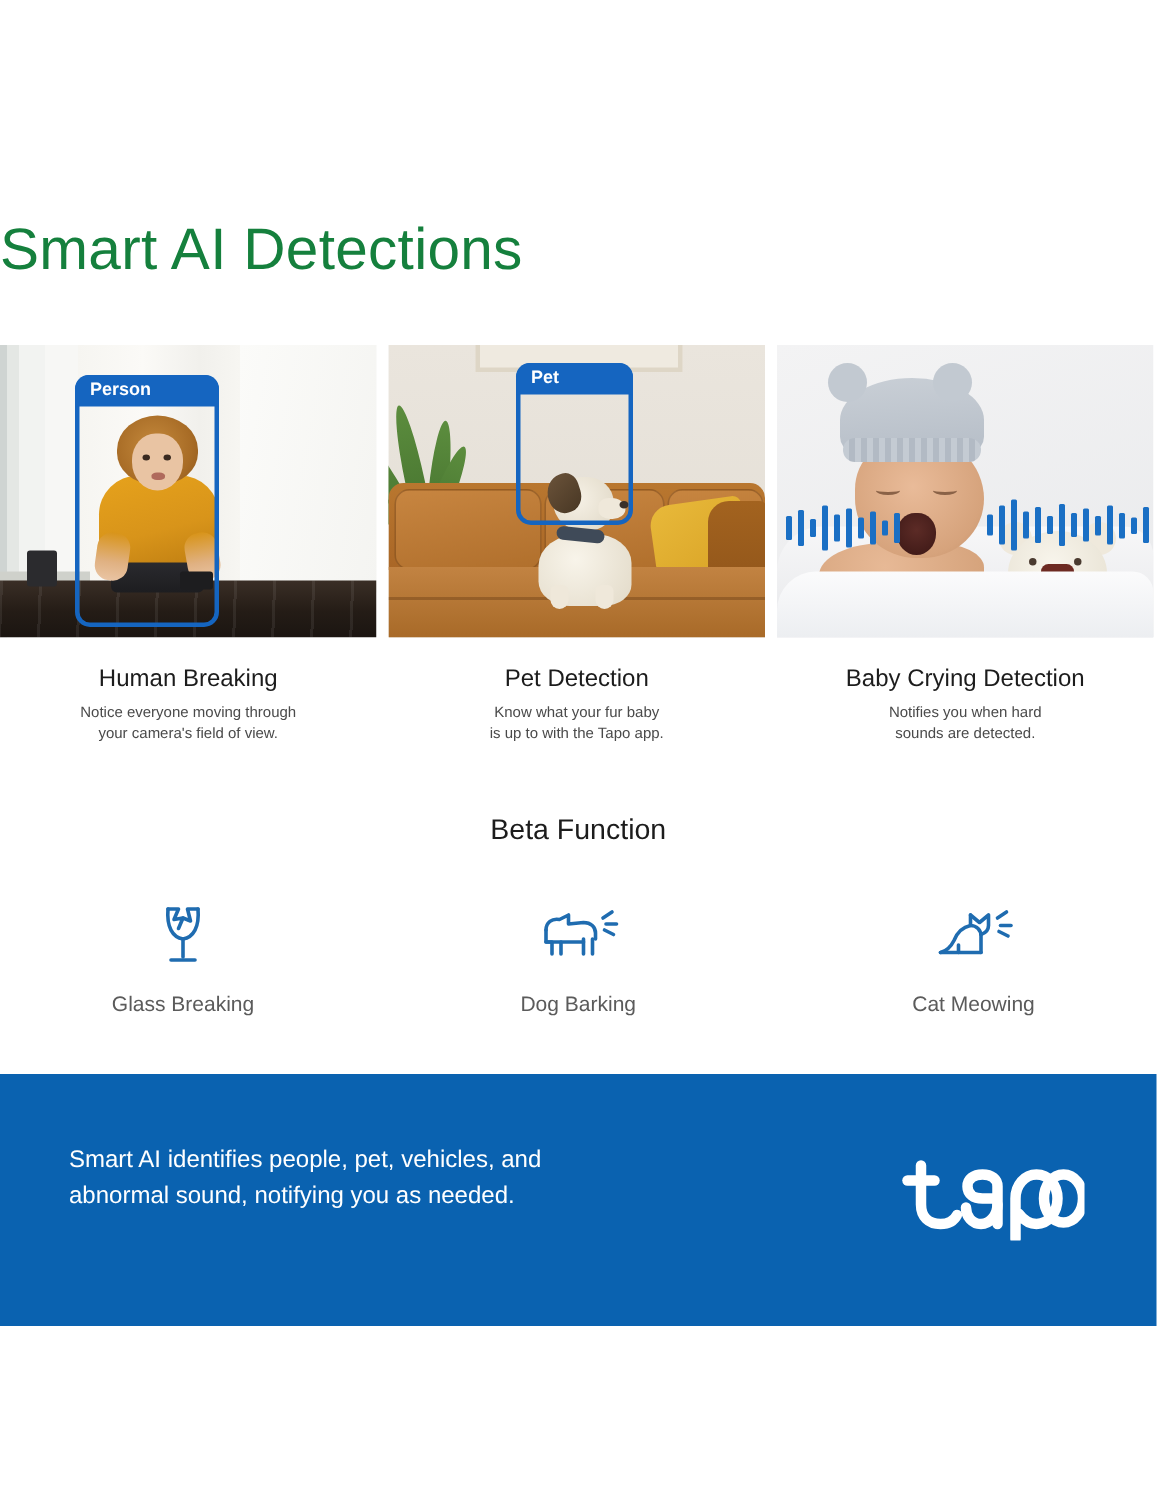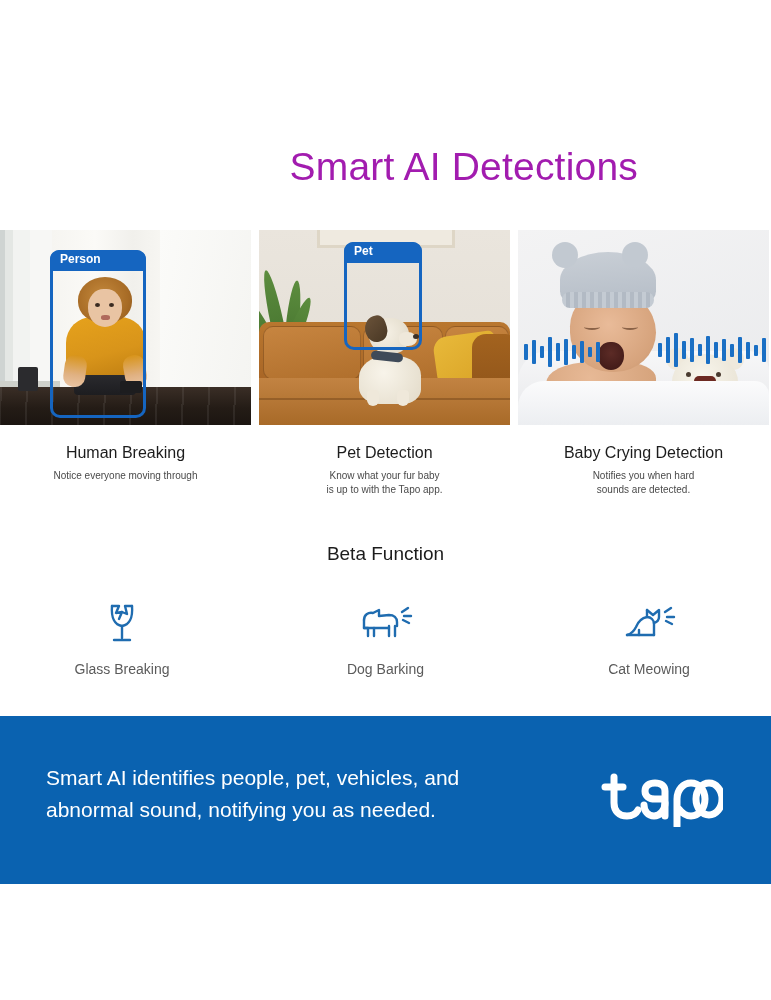--- a/index.html
+++ b/index.html
@@ -15,25 +15,25 @@
     overflow: hidden;
     position: relative;
   }
 
   
   .page-title {
     position: absolute;
     top: 144px;
     left: 0;
     width: 638px;
-    text-align: right;
+    text-align: left;
     font-size: 39px;
     font-weight: 400;
     letter-spacing: 0.2px;
-    color: #a21caf;
+    color: #15803d;
     line-height: 1.2;
   }
 
   
   .cards-row {
     position: absolute;
     top: 230px;
     left: 0;
     width: 771px;
     display: flex;
@@ -357,21 +357,21 @@
   
   .banner {
     position:absolute;
     left:0; top:716px; width:771px; height:168px;
     background:#0a62b0;
   }
   .banner-text {
     position:absolute;
     left: 46px; top: 46px;
     width: 520px;
-    font-size: 21px;
+    font-size: 16px;
     line-height: 1.52;
     color:#ffffff;
     font-weight:400;
   }
   .banner-logo {
     position:absolute;
     right: 48px; top: 58px;
     height: 52px;
     display:flex; align-items:center;
   }
@@ -405,20 +405,21 @@
           <div class="child-toy"></div>
         </div>
       </div>
       <div class="detbox person">
         <span class="det-label">Person</span>
       </div>
     </div>
     <div class="card-title">Human Breaking</div>
     <div class="card-desc">
       <div>Notice everyone moving through</div>
+      <div>your camera's field of view.</div>
     </div>
   </div>
 
   <div class="card">
     <div class="card-media">
       <div class="scene-sofa">
         <div class="sofa-wall"></div>
         <div class="sofa-frame"></div>
         <div class="plant">
           <div class="leaf e"></div>

